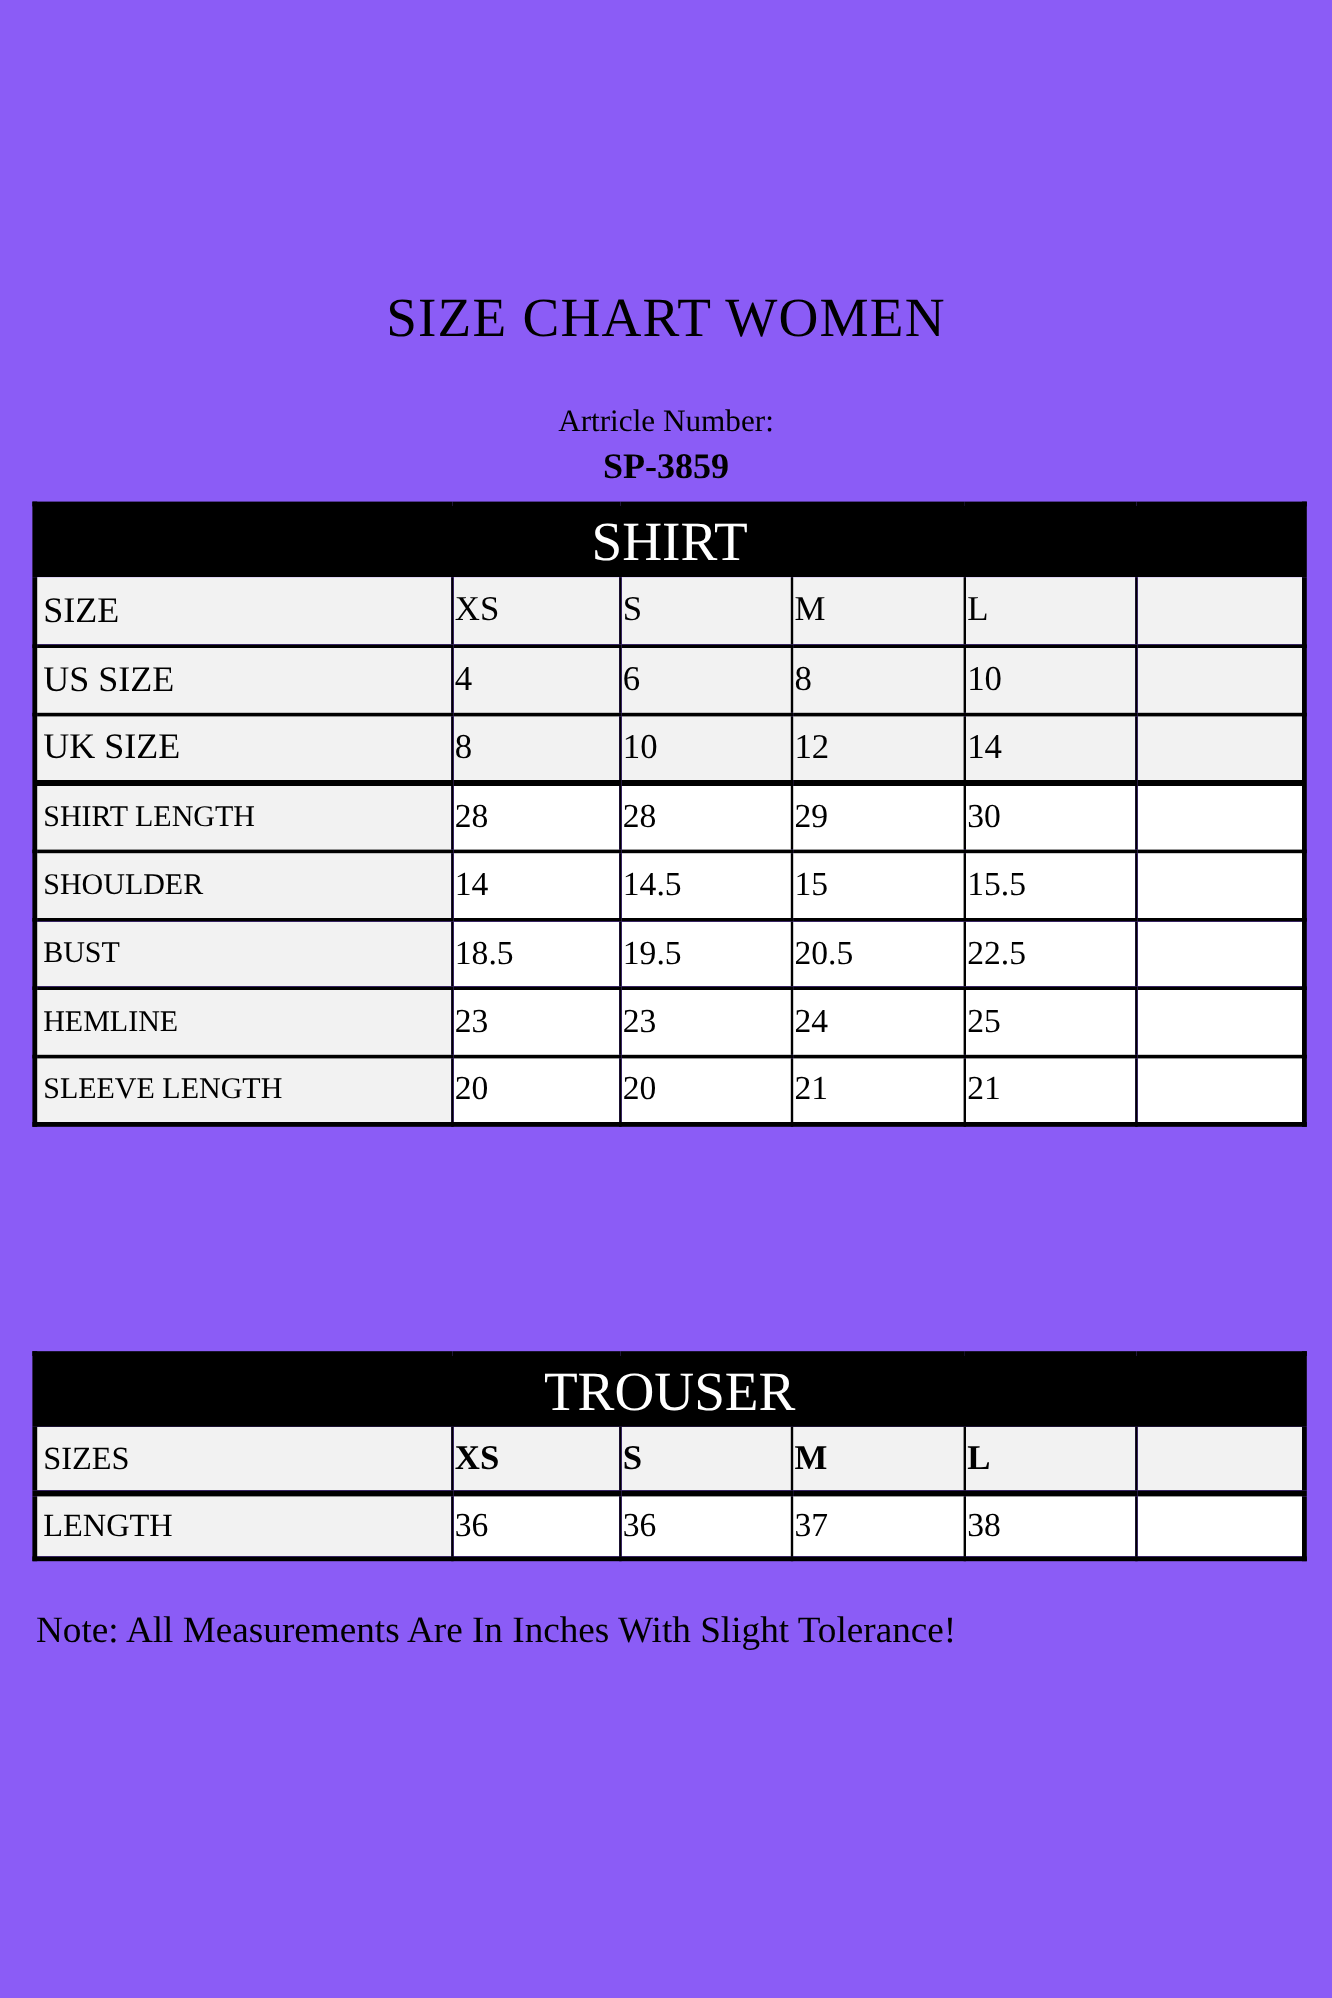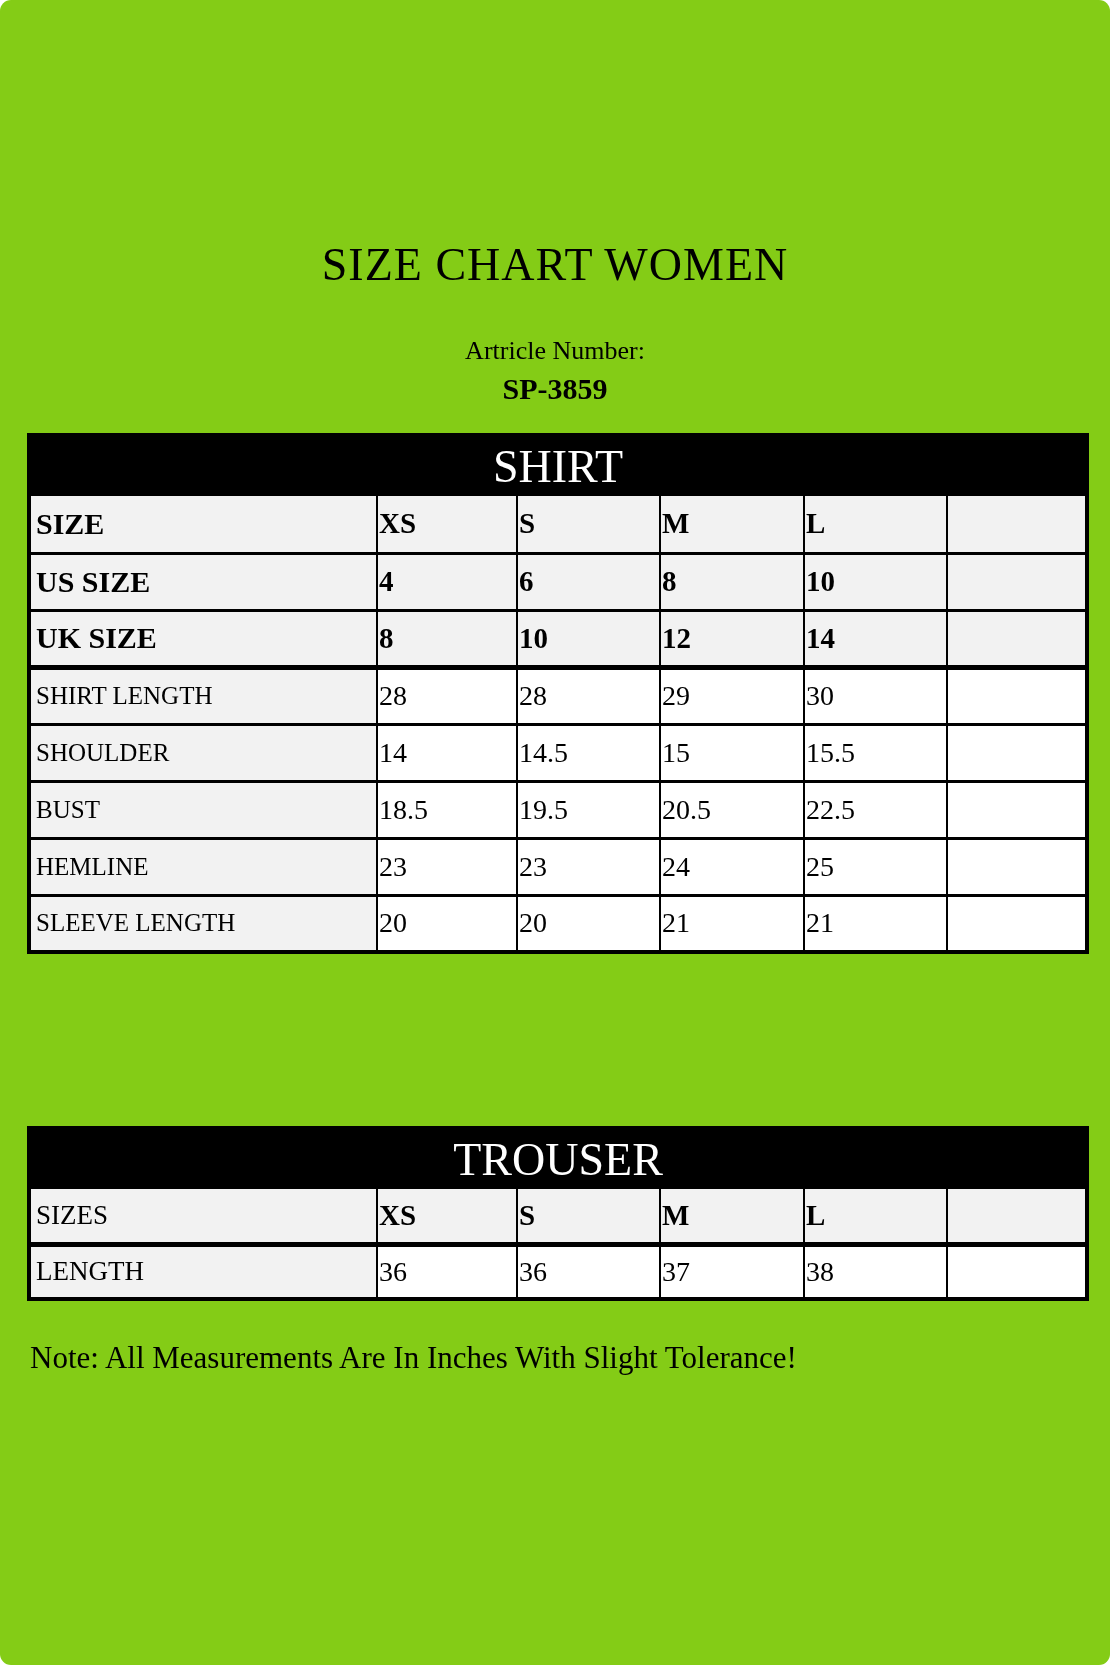--- a/index.html
+++ b/index.html
@@ -1,35 +1,34 @@
 <!DOCTYPE html>
 <html><head>
 <meta charset="utf-8">
 <style>
   html,body{margin:0;padding:0;background:#fff;}
   #page{
     position:relative;
     width:1110px;height:1665px;
-    background:#84cc16;
+    background:#8b5cf6;
     font-family:"Liberation Serif", serif;
     color:#000;
     overflow:hidden;
-    border-radius:11px;
   }
   .centered{position:absolute;left:0;width:1110px;text-align:center;}
   #doc-title{top:238px;font-size:46px;letter-spacing:1px;}
   #article-label{top:336px;font-size:26px;}
   #article-number{top:372px;font-size:30px;font-weight:bold;}
 
   table.size-table{
     position:absolute;left:27px;width:1058px;
     border-collapse:collapse;table-layout:fixed;
     border:4px solid #000;
   }
-  #shirt-table{top:433px;padding-left:46px;}
+  #shirt-table{top:418px;padding-left:46px;}
   #trouser-table{top:1126px;}
 
   td{
     border-left:2px solid #000;
     border-right:2px solid #000;
     border-bottom:3px solid #000;
     vertical-align:middle;
     background:#ffffff;
     overflow:hidden;
     white-space:nowrap;
@@ -40,21 +39,21 @@
     height:57px;
     font-size:46px;
     border-bottom-width:0;
   }
   td.label{
     background:#f2f2f2;
     text-align:left;
     padding-left:5px;
     font-size:25px;
   }
-  tr.bold-row td{font-weight:bold;margin-top:32px;}
+  tr.bold-row td{font-weight:normal;margin-top:32px;}
   tr.bold-row td.label{font-size:30px;}
   tr.gray-row td{background:#f2f2f2;}
   td.val{font-size:28px;}
   tr.bold-row td.val{font-size:29px;}
   tr.thick-bottom td{border-bottom-width:5px;}
   #shirt-table tr.data-row{height:57px;}
   #trouser-table tr.data-row{height:55px;margin-left:28px;}
   #trouser-table td.label{font-size:27px;}
 
   #note{

